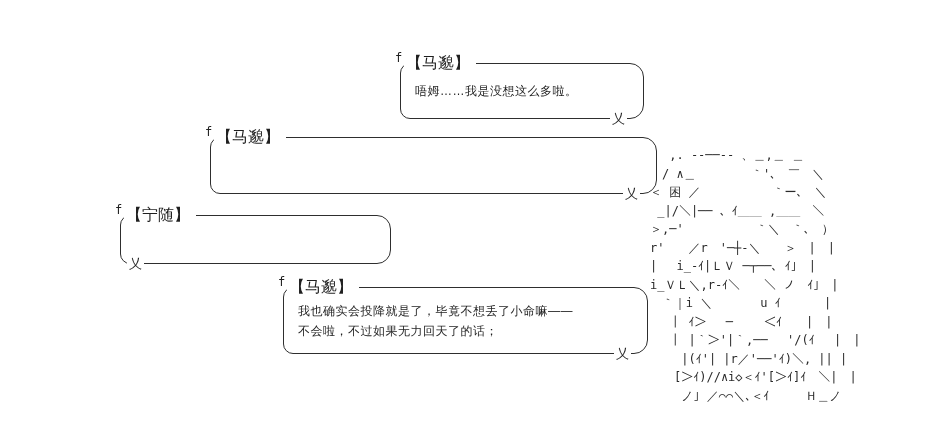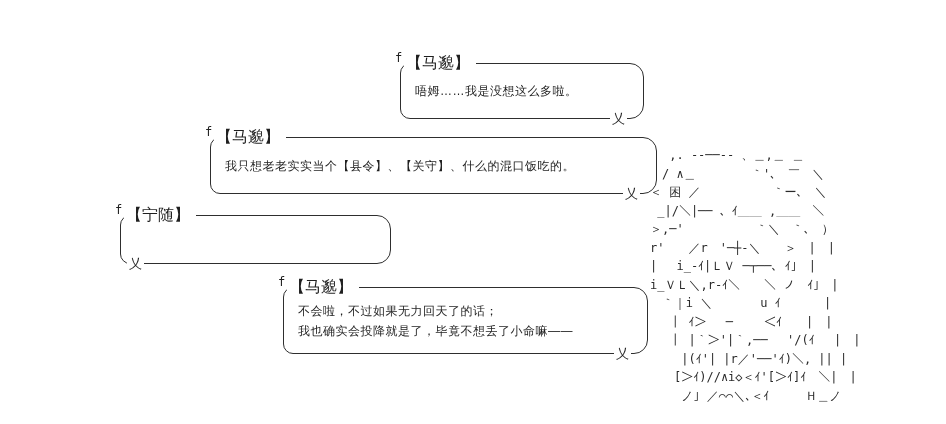--- a/index.html
+++ b/index.html
@@ -45,35 +45,34 @@
   <div class="bubble b1">
     <span class="speaker">【马邈】</span>
     <span class="corner">f</span>
     <div class="line">唔姆……我是没想这么多啦。</div>
     <span class="tail right">乂</span>
   </div>
 
   <div class="bubble b2">
     <span class="speaker">【马邈】</span>
     <span class="corner">f</span>
-    <div class="line">我只想老老实实当个【县令】、【关守】、什么的混口饭吃的。</div>
     <span class="tail right">乂</span>
   </div>
 
   <div class="bubble b3">
     <span class="speaker">【宁随】</span>
     <span class="corner">f</span>
     <span class="tail left">乂</span>
   </div>
 
   <div class="bubble b4">
     <span class="speaker">【马邈】</span>
     <span class="corner">f</span>
+    <div class="line">我也确实会投降就是了，毕竟不想丢了小命嘛——</div>
     <div class="line">不会啦，不过如果无力回天了的话；</div>
-    <div class="line">我也确实会投降就是了，毕竟不想丢了小命嘛——</div>
     <span class="tail right">乂</span>
   </div>
 
   <pre class="aa">　 ,. -‐──‐- 、＿,＿ ＿
 　/ ∧＿　　　　 ｀'､　￣　＼
 ＜ 困 ／　　　　　　｀ー､　＼
  _|/＼|── 、ｲ＿＿ ,＿＿　＼
 ＞,─'　　　　　　｀＼　｀､　）
 r'　　／r　'─┼-＼　　＞　|　|
 |　 i_-ｲ|ＬＶ ─┬──､ ｲ｣　|

